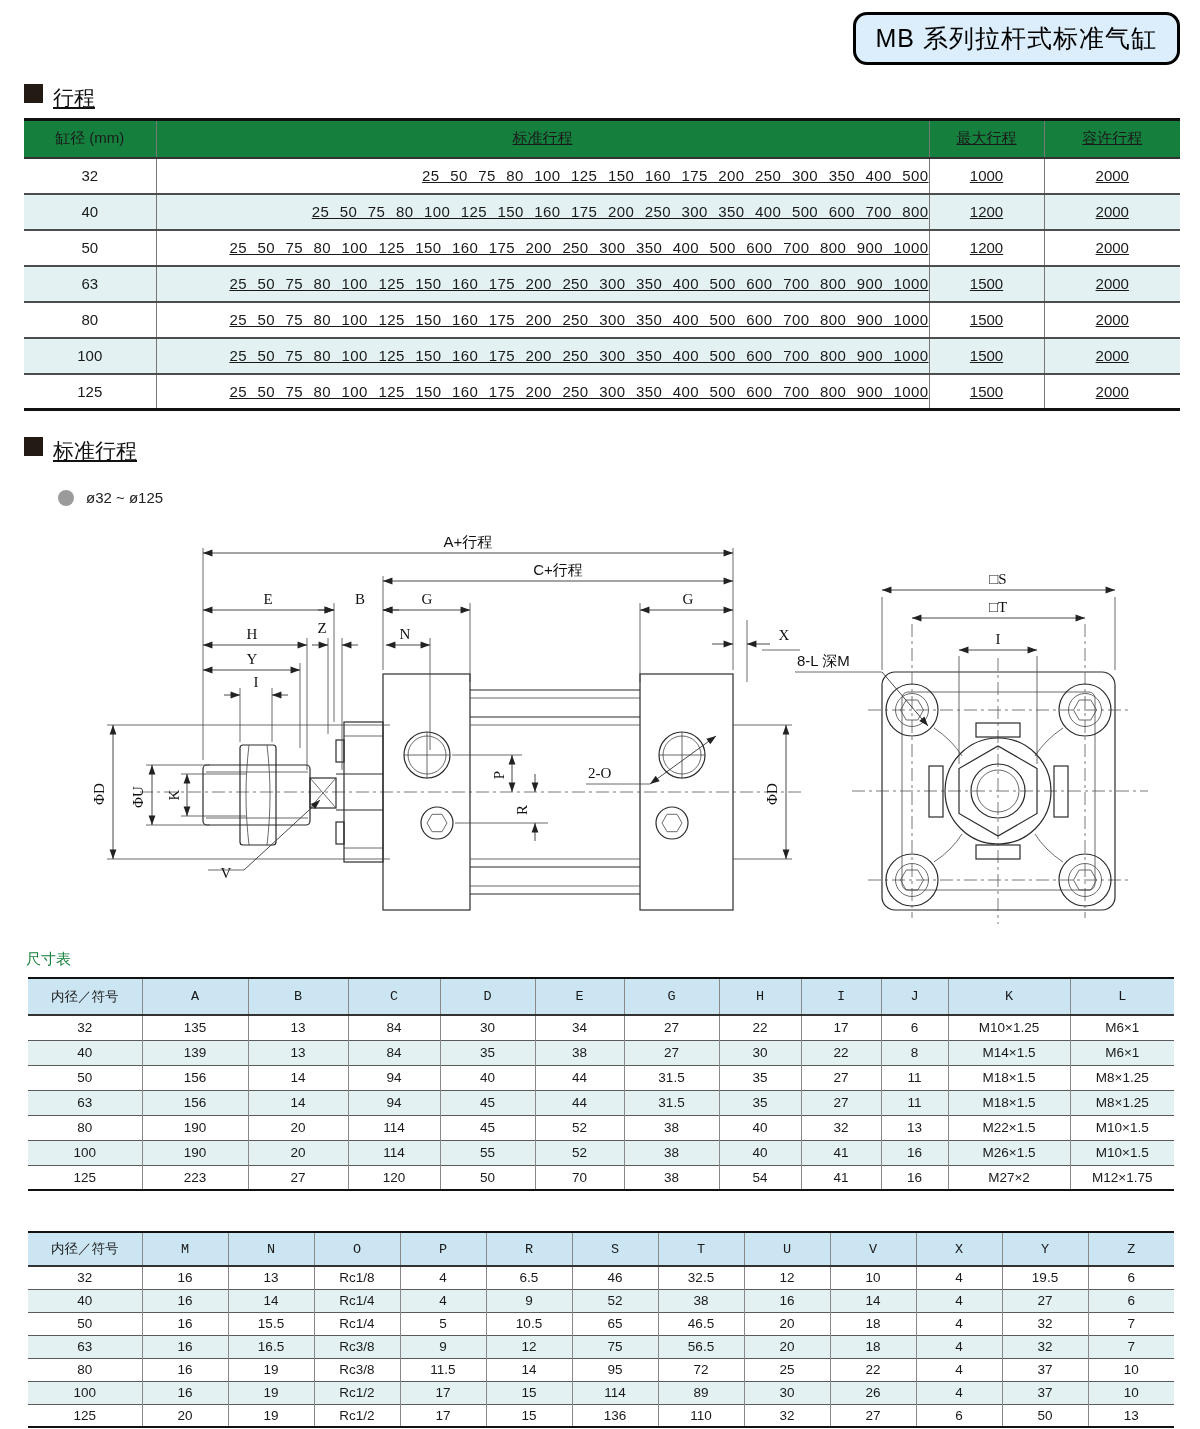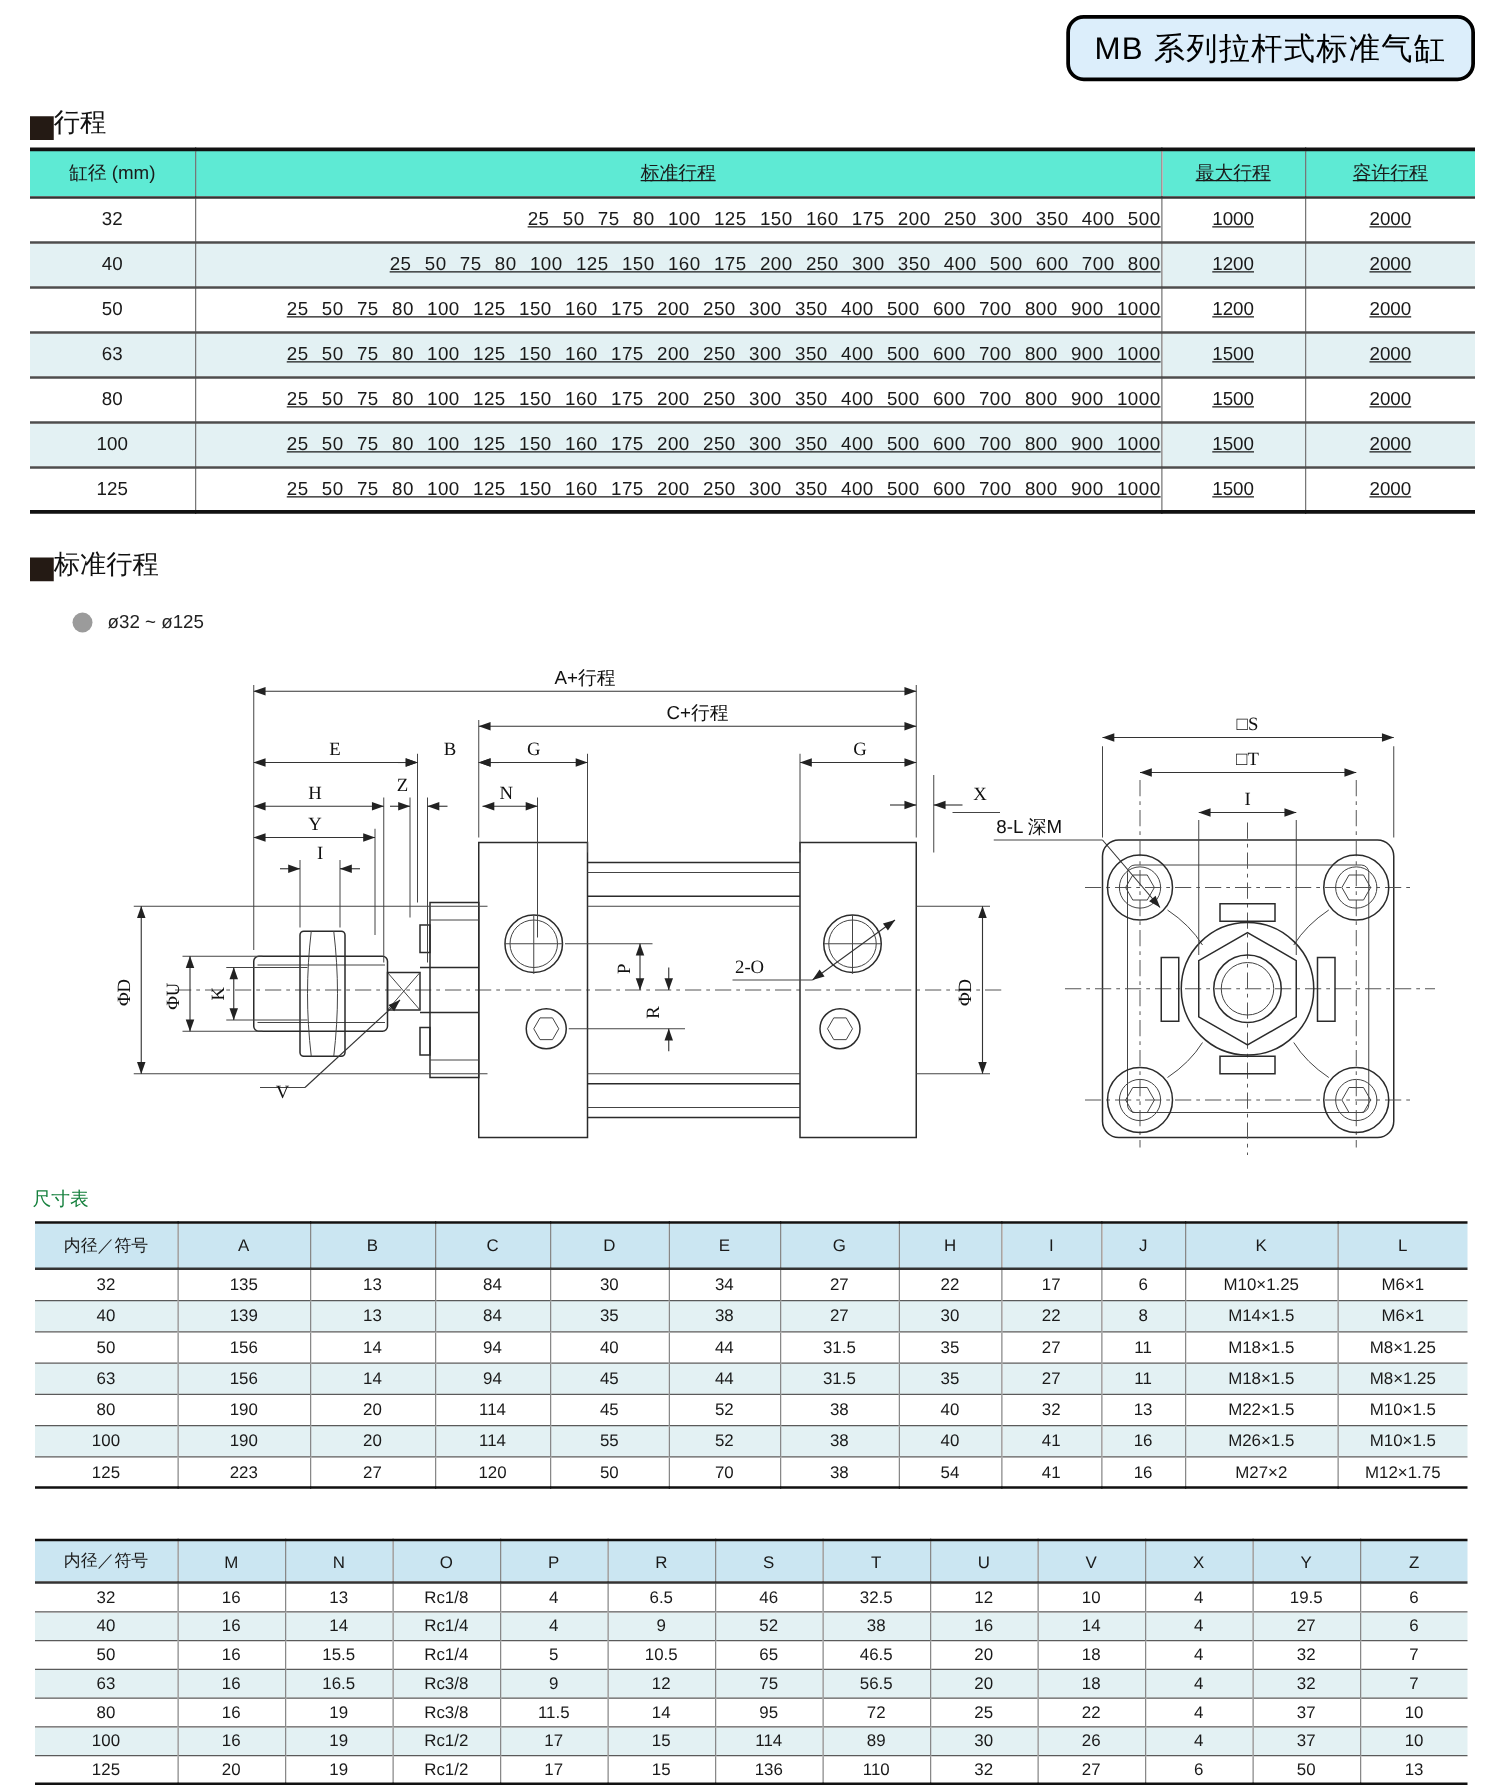--- a/index.html
+++ b/index.html
@@ -9,48 +9,48 @@
     font-family:"Liberation Sans","DejaVu Sans",sans-serif;
   }
   
   .title-box{
     position:absolute; top:12px; right:20px;
     border:3px solid #000; border-radius:14px;
     background:#dceefb; padding:7px 20px;
     font-size:25px; letter-spacing:1px; color:#000;
   }
   
-  .sec{ display:flex; align-items:flex-end; margin-left:24px; font-size:21px; color:#111; }
+  .sec{ display:flex; align-items:flex-start; gap:10px; margin-left:24px; font-size:21px; color:#111;text-decoration:underline; }
   .sec .sq{ width:19px; height:19px; background:#241a14; display:inline-block; }
   .sec1{ margin-top:84px; }
   .sec2{ margin-top:26px; }
   .bullet-line{ margin:24px 0 0 58px; display:flex; align-items:center; gap:12px; font-size:15px; color:#222; }
   .bullet-line .dot{ width:16px; height:16px; border-radius:50%; background:#9b9b9b; display:inline-block; }
   
   table{ border-collapse:collapse; table-layout:fixed; }
   td,th{ overflow:hidden; white-space:nowrap; }
   
   .t1{ width:1156px; margin:6px 0 0 24px; font-size:15px;
        border-top:3px solid #111; border-bottom:3px solid #111; }
-  .t1 th{ height:38px; font-weight:normal; font-size:15px; text-align:center; background:#5eead4; }
+  .t1 th{ height:38px; font-weight:normal; font-size:15px; text-align:center; background:#15803d; }
   .t1 td{ height:36px; text-align:center; }
   .t1 tbody tr{ border-top:2px solid #4d4d4d; }
   .t1 thead tr{ border-bottom:2.5px solid #333; }
   .t1 td+td, .t1 th+th{ border-left:1px solid #777;text-decoration:underline; }
   .t1 td.c1{ text-align:right; padding-left:16px; word-spacing:6px; letter-spacing:0.4px; }
   .t1 tbody tr:nth-child(even){ background:#e3f1f3; }
   
   .dimlabel{ margin:10px 0 0 26px; font-size:15px; color:#15803d; }
   .t2,.t3{ width:1146px; margin-left:28px; font-size:13.5px;
        border-top:2.5px solid #111; border-bottom:2.5px solid #111; }
   .t2{ margin-top:8px; } .t3{ margin-top:40px; }
   .t2 th,.t3 th{ font-weight:normal; background:#cbe6f2; text-align:center; }
   .t2 th{ height:37px; } .t3 th{ height:34px; }
   .t2 td{ height:25px; text-align:center; } .t3 td{ height:23px; text-align:center; }
-  .t2 thead tr,.t3 thead tr{ border-bottom:2px solid #333; }
+  .t2 thead tr,.t3 thead tr{ border-bottom:2px solid #333;font-family:Liberation Mono, monospace; }
   .t2 tbody tr,.t3 tbody tr{ border-top:1.6px solid #5a5a5a; }
   .t2 td+td,.t2 th+th,.t3 td+td,.t3 th+th{ border-left:1px solid #888; }
   .t2 tbody tr:nth-child(even),.t3 tbody tr:nth-child(even){ background:#e3f1f3; }
   
   .draw{ display:block; margin-top:4px; }
   .ol{ stroke:#2b2b2b; stroke-width:1.2; fill:none; }
   .thin{ stroke:#444; stroke-width:0.8; fill:none; }
   .dim{ stroke:#333; stroke-width:0.9; fill:none; }
   .cl{ stroke:#555; stroke-width:0.8; fill:none; stroke-dasharray:13 4 3 4; }
   .dl{ font:15px "Liberation Serif","DejaVu Serif",serif; fill:#111; }

